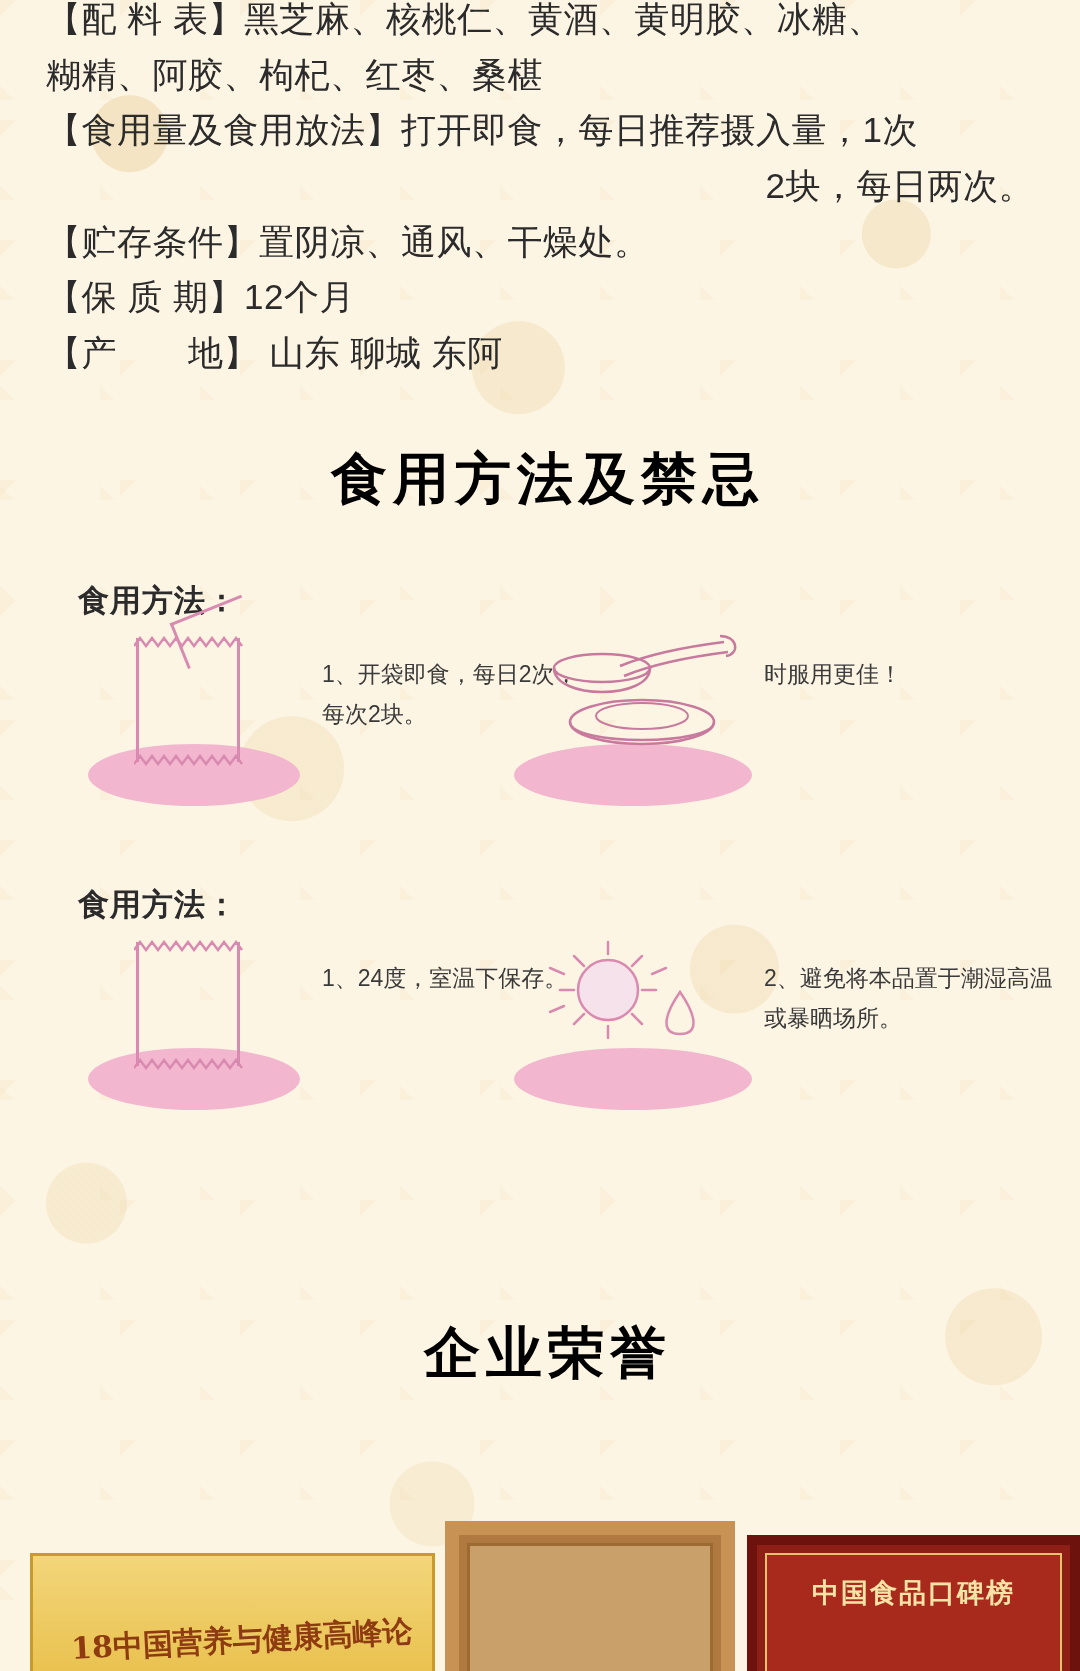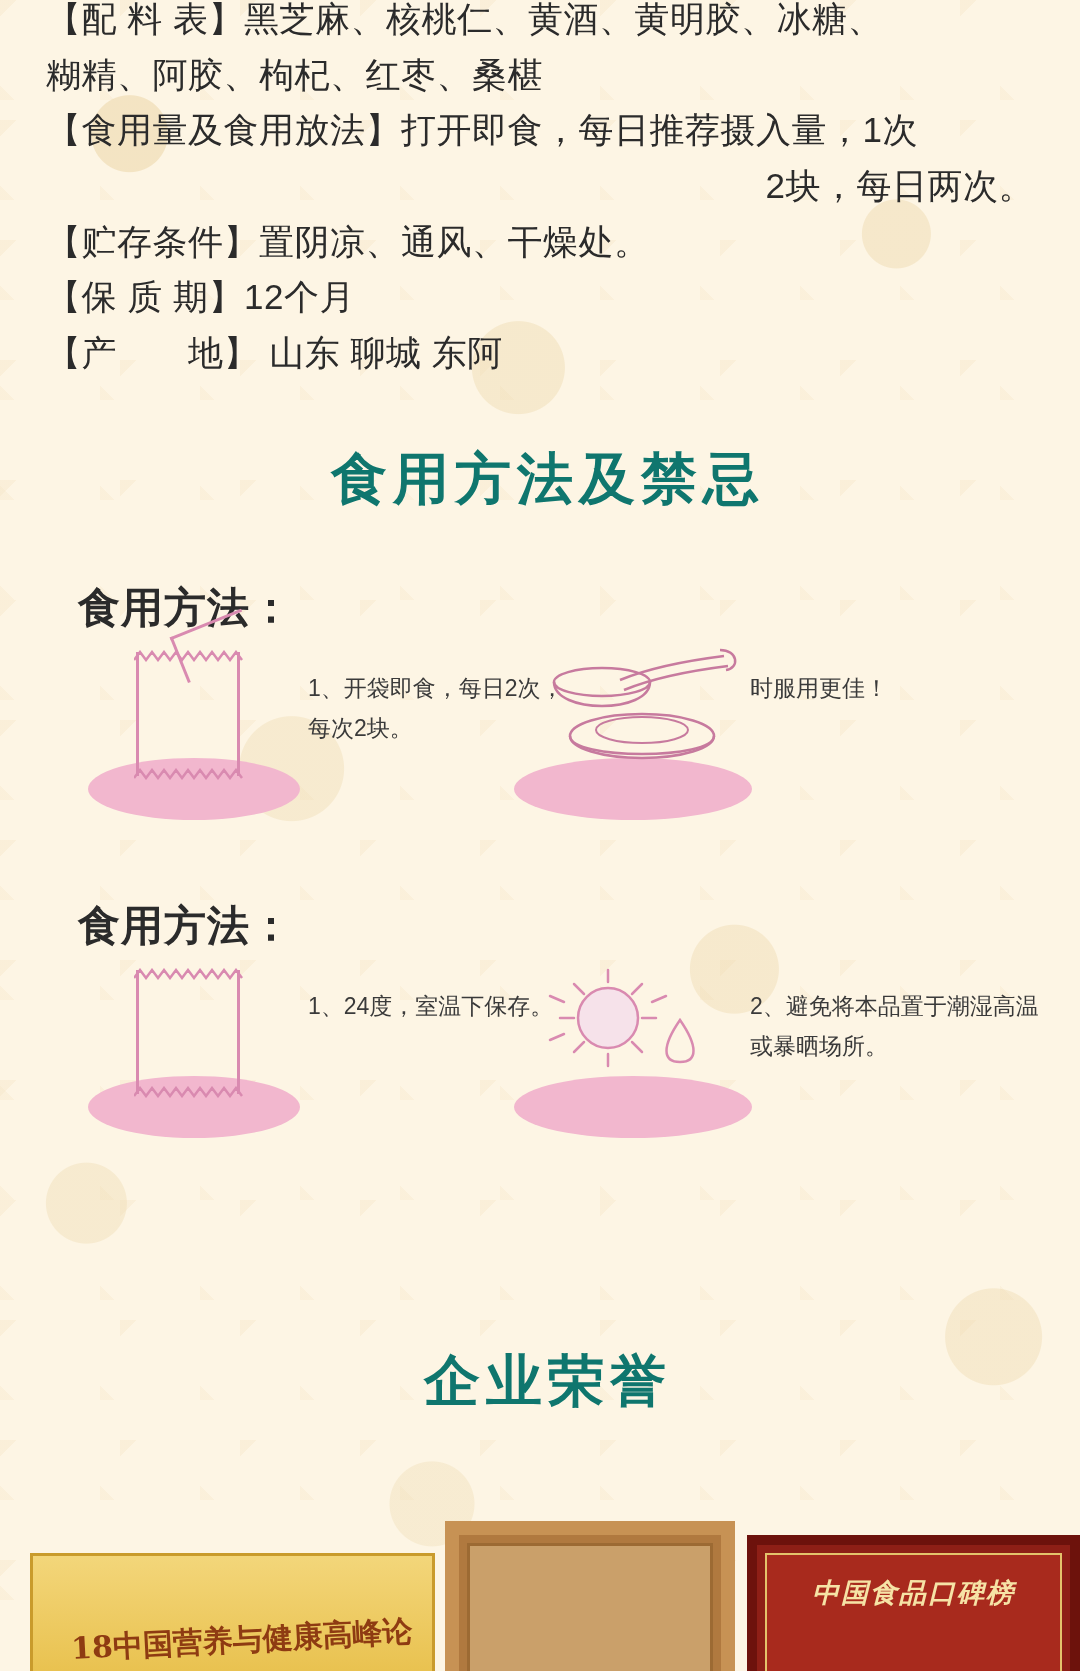--- a/index.html
+++ b/index.html
@@ -61,30 +61,30 @@
     text-align: right;
     padding-left: 60px;
   }
 
   
   .section-title {
     text-align: center;
     font-family: "DejaVu Serif", "Liberation Serif", serif;
     font-weight: bold;
     font-size: 56px;
-    color: #0f766e;
+    color: #000000;
     letter-spacing: 6px;
     padding-left: 16px;
   }
   .section-title.usage { margin: 64px 0 0 0; }
   .section-title.honor { margin: 0; }
 
   
   .sub-head {
-    font-size: 42px;
+    font-size: 31px;
     color: #2b2b2b;
     margin: 62px 0 0 78px;
     letter-spacing: 1px;
   }
 
   
   .illus-row {
     position: relative;
     height: 190px;
     margin-top: 10px;
@@ -115,20 +115,21 @@
   }
   .ellipse.wide {
     left: -6px;
     width: 238px;
   }
 
   .caption {
     font-size: 23px;
     color: #3a3a3a;
     line-height: 1.75;
+    margin-left: 14px;
     margin-top: 22px;
     max-width: 260px;
   }
   .caption div { white-space: nowrap; }
 
   
   .pouch {
     position: absolute;
     left: 58px;
     top: 6px;
@@ -219,21 +220,20 @@
     flex: 1;
     height: 136px;
     margin-left: 12px;
     margin-right: 0;
     background: #8e1f16;
     border: 10px solid #6d120c;
     border-bottom: none;
     box-sizing: border-box;
     position: relative;
     overflow: hidden;
-    font-style: italic;
   }
   .cert-right .inner {
     position: absolute;
     inset: 8px 8px 0 8px;
     background: #a82a1d;
     border: 2px solid #e4c36b;
     border-bottom: none;
   }
   .cert-right .cr-text {
     position: absolute;

